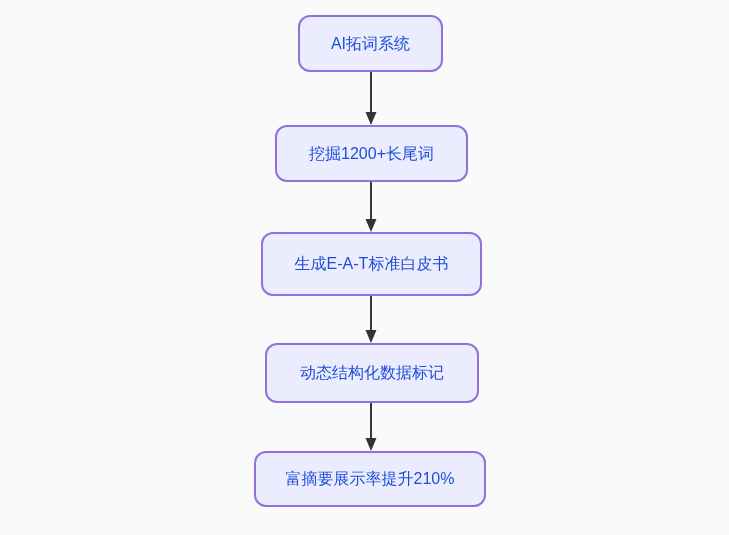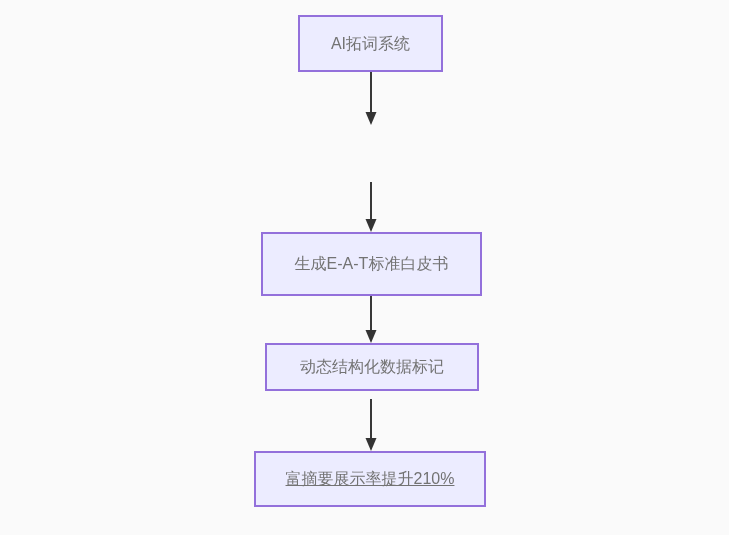--- a/index.html
+++ b/index.html
@@ -22,35 +22,35 @@
     position: absolute;
     left: 0;
     top: 0;
     pointer-events: none;
   }
   .node {
     position: absolute;
     box-sizing: border-box;
     background: #ECECFF;
     border: 2px solid #9370DB;
-    border-radius: 0;
+    border-radius: 12px;
     display: flex;
     align-items: center;
     justify-content: center;
-    color: #737373;
+    color: #1d4ed8;
     font-size: 16px;
     line-height: 1.2;
     text-align: center;
     white-space: nowrap;
   }
   .node-1 { left: 298px; top: 15px;  width: 145px; height: 57px; }
   .node-2 { left: 275px; top: 125px; width: 193px; height: 57px; }
   .node-3 { left: 261px; top: 232px; width: 221px; height: 64px; }
-  .node-4 { left: 265px; top: 343px; width: 214px; height: 48px; }
-  .node-5 { left: 254px; top: 451px; width: 232px; height: 56px; text-decoration: underline; }
+  .node-4 { left: 265px; top: 343px; width: 214px; height: 60px; }
+  .node-5 { left: 254px; top: 451px; width: 232px; height: 56px; }
 </style>
 </head>
 <body>
 
 <div class="canvas">
 
   <svg class="edges-layer" width="729" height="535" viewBox="0 0 729 535">
 
     <g>
       <line x1="371" y1="72" x2="371" y2="114" stroke="#383838" stroke-width="2"></line>
@@ -70,20 +70,23 @@
     <g>
       <line x1="371" y1="399" x2="371" y2="440" stroke="#383838" stroke-width="2"></line>
       <polygon points="371,451 365.5,438 376.5,438" fill="#333333"></polygon>
     </g>
   </svg>
 
   <div class="node node-1">
     <span>AI拓词系统</span>
   </div>
 
+  <div class="node node-2">
+    <span>挖掘1200+长尾词</span>
+  </div>
 
   <div class="node node-3">
     <span>生成E-A-T标准白皮书</span>
   </div>
 
   <div class="node node-4">
     <span>动态结构化数据标记</span>
   </div>
 
   <div class="node node-5">

